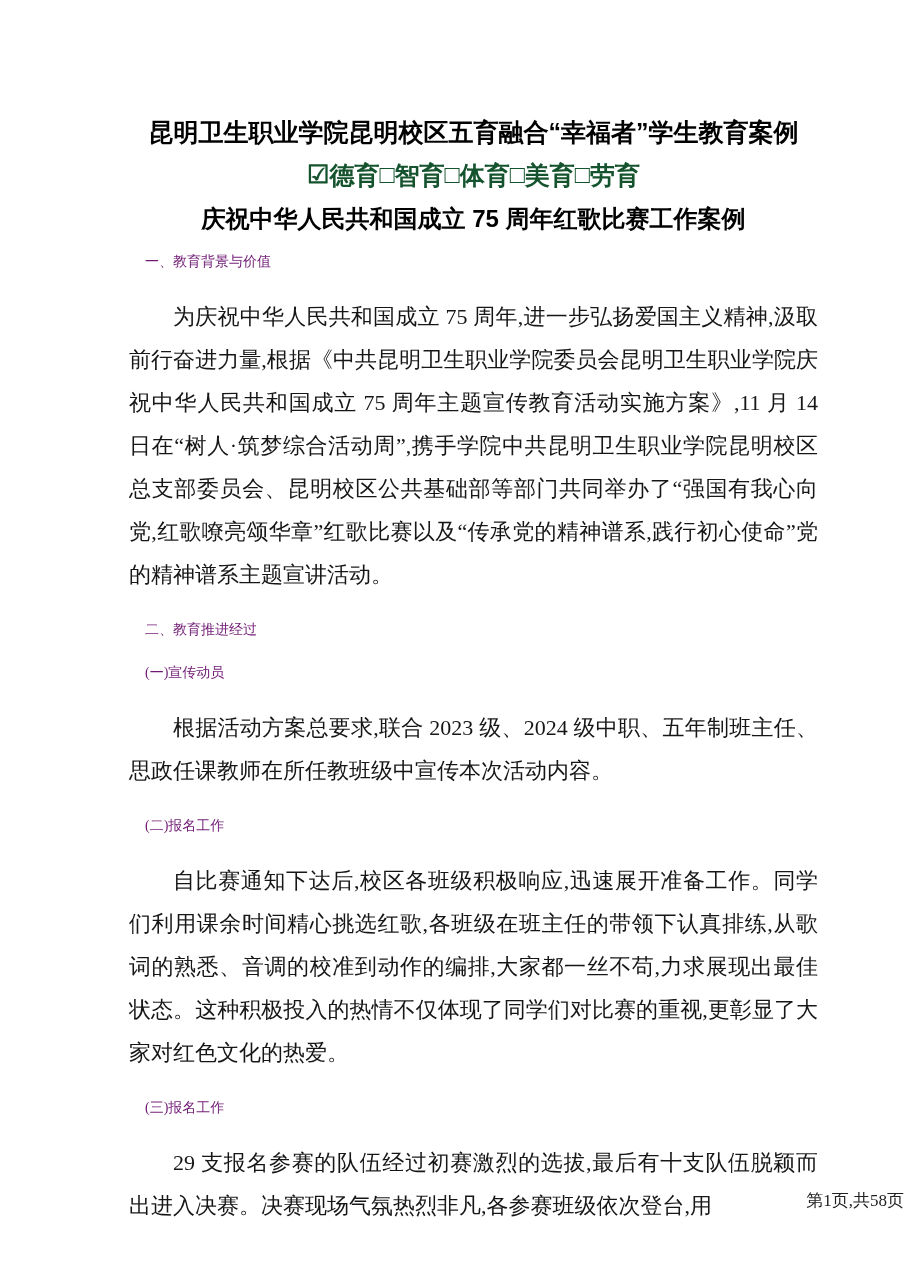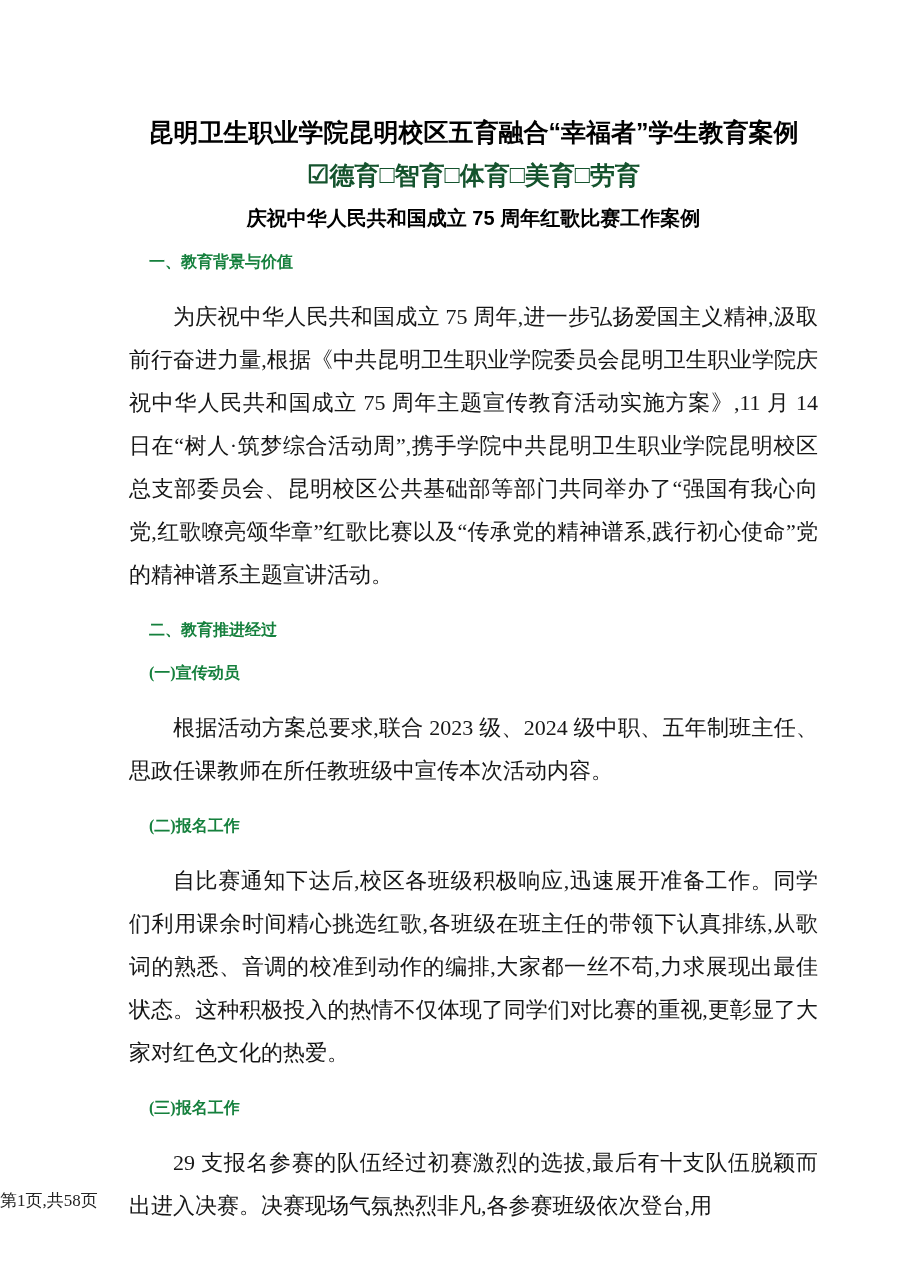--- a/index.html
+++ b/index.html
@@ -41,49 +41,49 @@
     margin: 0;
     white-space: nowrap;
   }
   .categories-line .box {
     display: inline-block;
     transform: translateY(-1px);
   }
   .doc-subtitle {
     font-family: "Liberation Sans", sans-serif;
     font-weight: bold;
-    font-size: 20px;
+    font-size: 24px;
     line-height: 43px;
     text-align: center;
     color: #000000;
     margin: 0;
   }
   .sec-heading,
   .sub-heading {
-    font-weight: bold;
-    font-size: 16px;
+    font-weight: normal;
+    font-size: 14px;
     line-height: 43px;
     text-indent: 2em;
-    color: #15803d;
+    color: #701a75;
     margin: 0;
   }
   .body-para {
     font-size: 22px;
     line-height: 43px;
     text-indent: 2em;
     text-align: justify;
     margin: 12px;
     color: #161616;
   }
   .page-footer {
     position: absolute;
     left: 0;
     right: 0;
     bottom: 68px;
-    text-align: left;
+    text-align: right;
     font-size: 17px;
     color: #222222;
   }
 </style>
 </head>
 <body>
 
 <div class="page">
 
   <h1 class="doc-title">昆明卫生职业学院昆明校区五育融合“幸福者”学生教育案例</h1>

